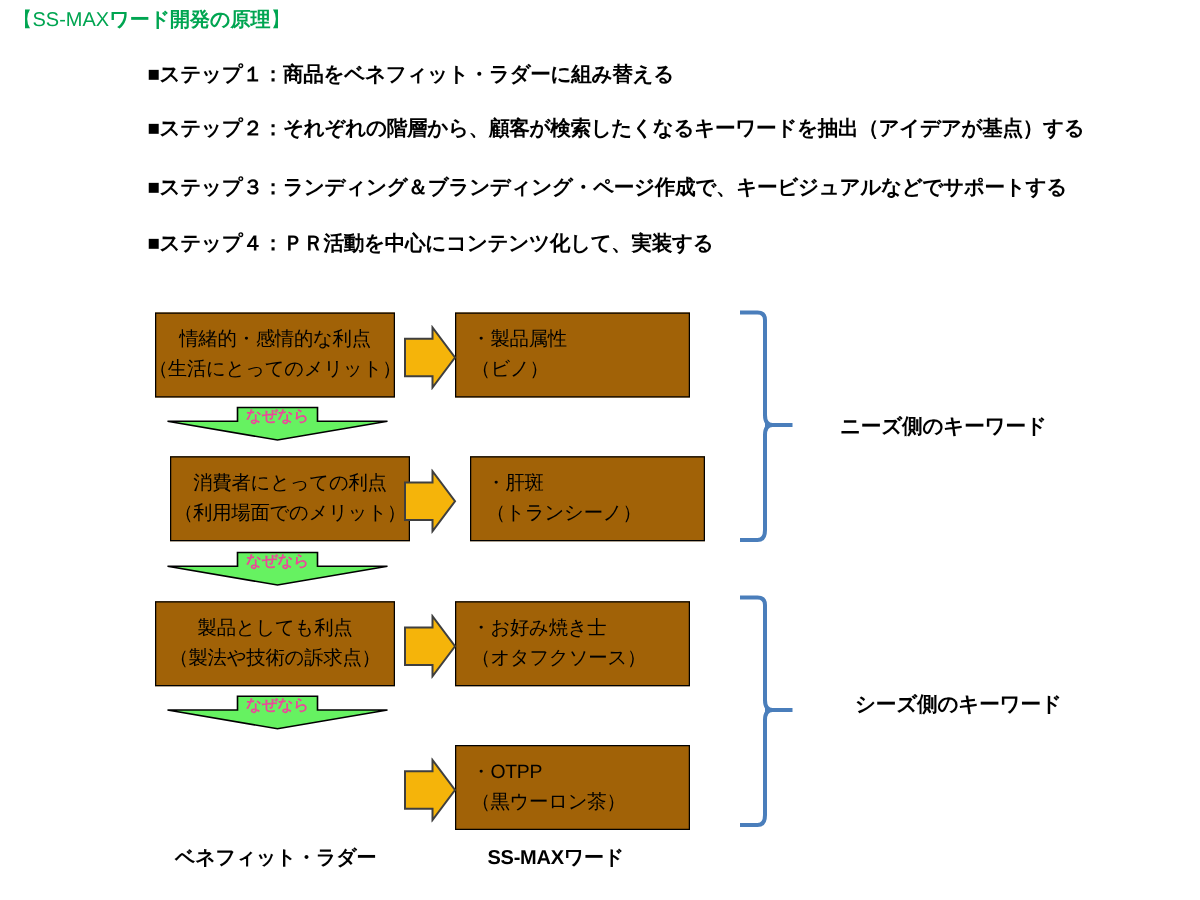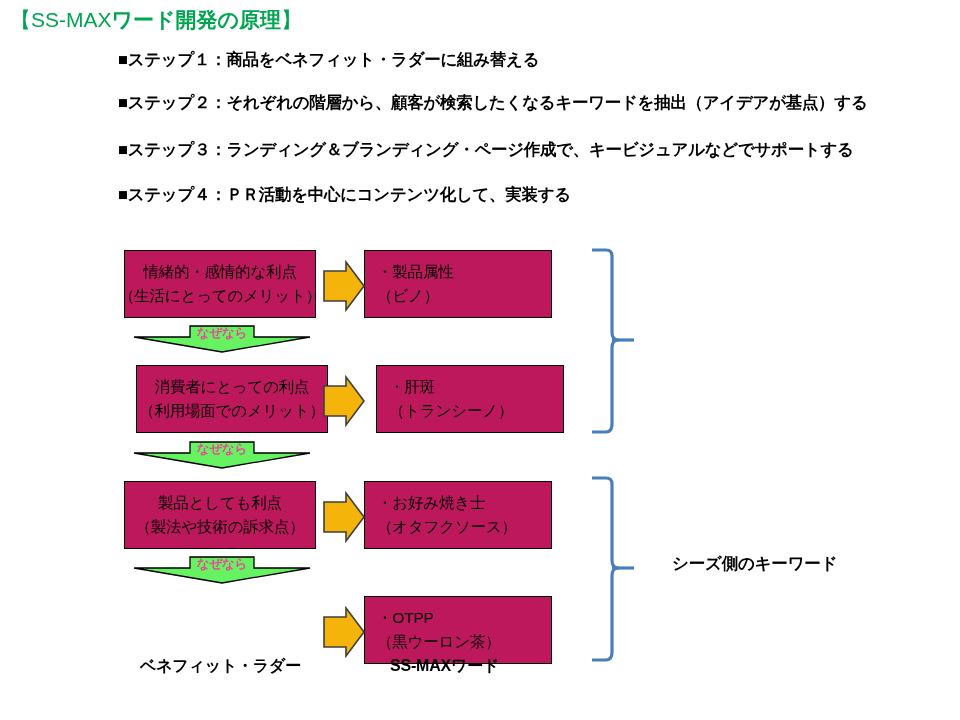--- a/index.html
+++ b/index.html
@@ -14,21 +14,21 @@
     overflow: hidden;
     font-family: "Liberation Sans", "DejaVu Sans", sans-serif;
     color: #000000;
   }
 
   
   .title {
     position: absolute;
     left: 10px;
     top: 6px;
-    font-size: 21px;
+    font-size: 16px;
     font-weight: bold;
     color: #00A551;
     white-space: nowrap;
     letter-spacing: 0px;
   }
   .title .bracket { font-weight: normal; }
   .title .lite { font-weight: normal; }
 
   
   .step {
@@ -50,21 +50,21 @@
     position: absolute;
     left: 0;
     top: 0;
     width: 960px;
     height: 720px;
   }
 
   .node-box {
     position: absolute;
     border: 1.4px solid #000000;
-    background: #be185d;
+    background: #a16207;
     box-sizing: border-box;
     display: flex;
     flex-direction: column;
     justify-content: center;
     align-items: center;
   }
   .node-box .ln {
     font-size: 15.5px;
     line-height: 1.55;
     white-space: nowrap;
@@ -125,26 +125,26 @@
   
   .side-label {
     position: absolute;
     left: 672px;
     font-size: 16.5px;
     font-weight: bold;
     white-space: nowrap;
     letter-spacing: -0.2px;
   }
   .side-1 { top: 330px; }
-  .side-2 { top: 553px; }
+  .side-2 { top: 553px; margin-left: 12px; }
 
   
   .axis-label {
     position: absolute;
-    top: 656px;
+    top: 676px;
     font-size: 16px;
     font-weight: bold;
     white-space: nowrap;
     letter-spacing: -0.2px;
   }
   .axis-left  { left: 140px; }
   .axis-right { left: 390px; }
 </style>
 </head>
 <body>
@@ -227,18 +227,19 @@
   <svg class="bracket-svg" style="left:588px; top:246px;" width="50" height="192" viewBox="0 0 50 192">
     <path d="M4 4 L18 4 Q24 4 24 10 L24 86 Q24 94 30 94 Q24 94 24 102 L24 178 Q24 186 18 186 L4 186" fill="none" stroke="#4A7EBB" stroke-width="3.2" stroke-linecap="butt" stroke-linejoin="round"></path>
     <line x1="24" y1="94" x2="46" y2="94" stroke="#4A7EBB" stroke-width="3.2"></line>
   </svg>
 
   <svg class="bracket-svg" style="left:588px; top:474px;" width="50" height="192" viewBox="0 0 50 192">
     <path d="M4 4 L18 4 Q24 4 24 10 L24 86 Q24 94 30 94 Q24 94 24 102 L24 178 Q24 186 18 186 L4 186" fill="none" stroke="#4A7EBB" stroke-width="3.2" stroke-linecap="butt" stroke-linejoin="round"></path>
     <line x1="24" y1="94" x2="46" y2="94" stroke="#4A7EBB" stroke-width="3.2"></line>
   </svg>
 
+  <div class="side-label side-1">ニーズ側のキーワード</div>
   <div class="side-label side-2">シーズ側のキーワード</div>
 
   <div class="axis-label axis-left">ベネフィット・ラダー</div>
   <div class="axis-label axis-right">SS-MAXワード</div>
 
 </div>
 
 </body></html>

